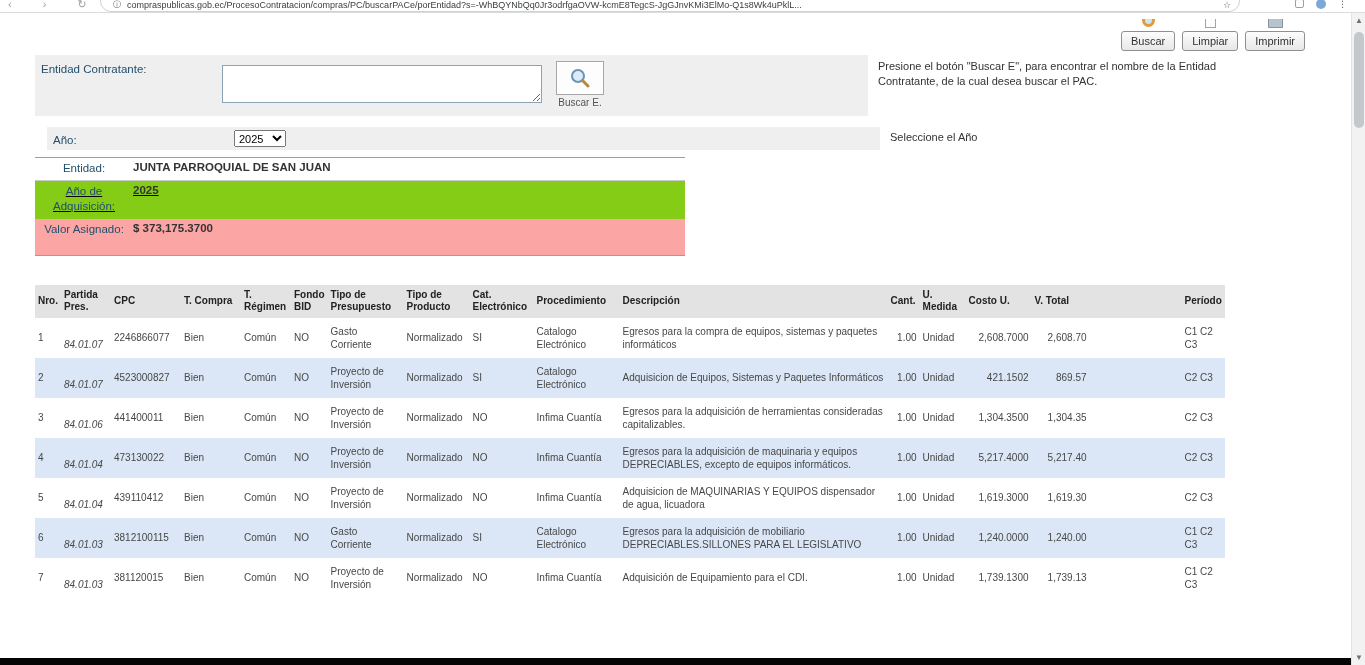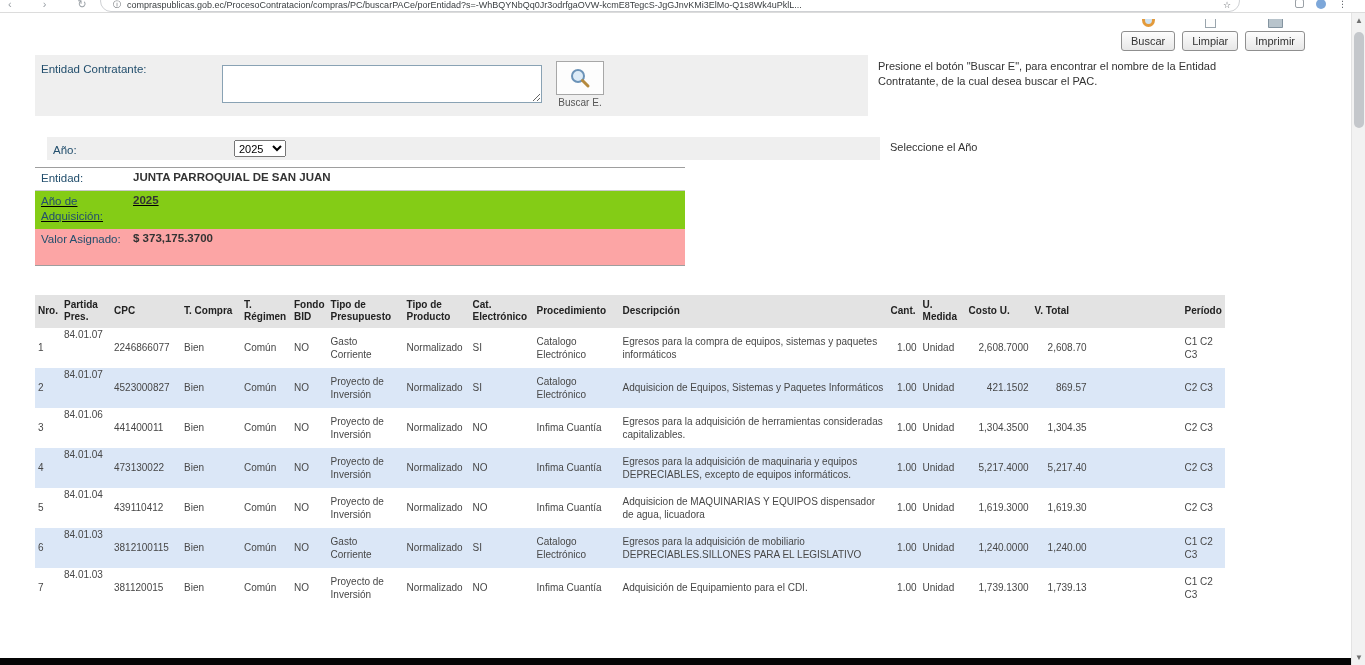--- a/index.html
+++ b/index.html
@@ -48,28 +48,28 @@
   .form-help { flex: 1; padding: 4px 0 0 10px; font-size: 11px; color: #333; max-width: 395px; line-height: 1.35; }
   .row-entidad .form-gray { display: flex; align-items: flex-start; padding: 6px 0 8px 6px; min-height: 58px; }
   .lbl { color: #234f6d; font-size: 11.5px; padding-top: 2px; }
   .lbl-entidad { width: 181px; }
   .entidad-textarea { width: 320px; height: 38px; border: 1px solid #89a2b4; font-size: 11px;
     font-family: inherit; resize: both; margin-top: 4px; background: #fff; }
   .buscar-e { margin-left: 14px; display: flex; flex-direction: column; align-items: center; cursor: pointer; }
   .buscar-e-box { width: 48px; height: 34px; border: 1px solid #a7a7a7; background: #fdfdfd;
     display: flex; align-items: center; justify-content: center; }
   .buscar-e-label { font-size: 10px; color: #555; margin-top: 2px; }
-  .row-anio { margin-top: 21px; padding-left: 12px; }
+  .row-anio { margin-top: 11px; padding-left: 12px; }
   .row-anio .form-gray { display: flex; align-items: center; padding: 3px 0 3px 6px; min-height: 22px; }
   .lbl-anio { width: 181px; }
   .year-select { font-size: 11px; font-family: inherit; width: 52px; height: 17px; }
   .row-anio .form-help { padding-top: 3px; }
 
   
-  .entity-block { margin: 7px 0 13px 35px; width: 650px; border-top: 1px solid #9e9e9e; border-bottom: 1px solid #9e9e9e; }
+  .entity-block { margin: 7px 0 13px 35px; width: 650px; border-top: 1px solid #9e9e9e; border-bottom: 1px solid #9e9e9e; text-align: center; }
   .entity-row { display: flex; align-items: flex-start; padding: 3px 6px; font-size: 11.5px; }
   .entity-row:nth-child(1) { background: #fff; border-bottom: 1px solid #c9c9c9; }
   .entity-row:nth-child(2) { background: #84cc16; min-height: 38px; text-decoration: underline; }
   .entity-row:nth-child(3) { background: #fca5a5; min-height: 36px; }
   .entity-label { color: #234f6d; width: 86px; flex: 0 0 86px; line-height: 1.35; }
   .entity-value { font-weight: bold; color: #333; padding-left: 6px; padding-top: 0px; }
 
   
   .pac-table { margin: 29px 0 0 35px; border-collapse: collapse; font-size: 10px; }
   .pac-table th { background: #e3e3e3; color: #222; font-weight: bold; text-align: left;
@@ -85,21 +85,21 @@
   .col6 { width: 76px; }
   .col7 { width: 66px; margin-left: 20px; }
   .col8 { width: 64px; }
   .col9 { width: 86px; }
   .col10 { width: 268px; }
   .col11 { width: 32px; text-align: right; }
   .col12 { width: 46px; }
   .col13 { width: 66px; text-align: right; }
   .col14 { width: 58px; text-align: right; }
   .col15 { width: 46px; padding-left: 95px !important; }
-  td.col1 { vertical-align: top; padding-top: 0; }
+  td.col1 { vertical-align: top; padding-top: 20px; font-style: italic; }
 </style>
 </head>
 <body>
 
 <div class="browser-bar">
   <div class="nav-stubs">‹ › ↻</div>
   <div class="url-pill">
     <span class="info-ic">ⓘ</span>
     <span class="url-text">compraspublicas.gob.ec/ProcesoContratacion/compras/PC/buscarPACe/porEntidad?s=-WhBQYNbQq0Jr3odrfgaOVW-kcmE8TegcS-JgGJnvKMi3ElMo-Q1s8Wk4uPklL...</span>
     <span class="star-ic">☆</span>

